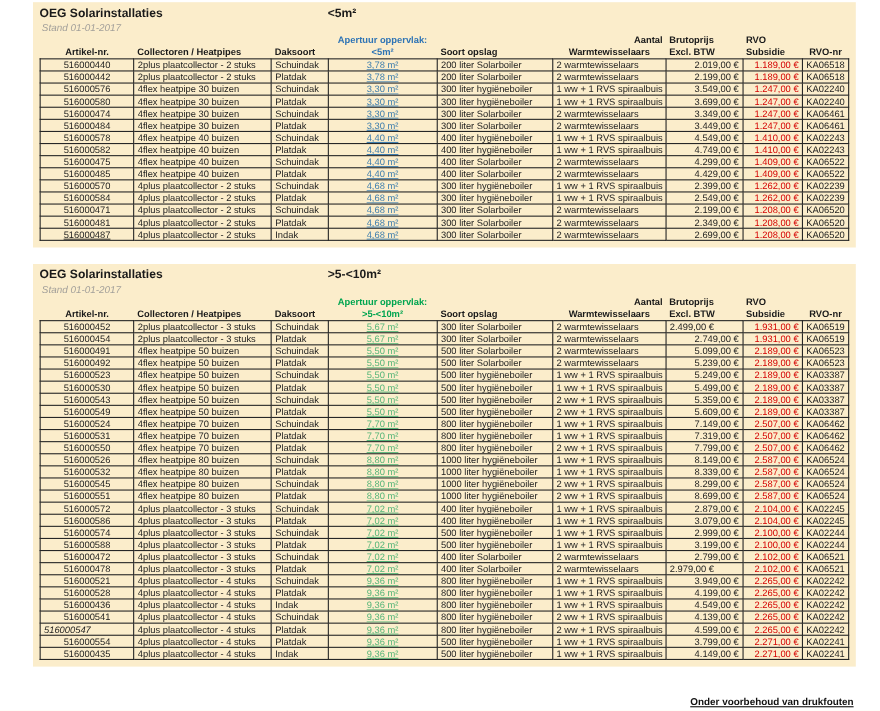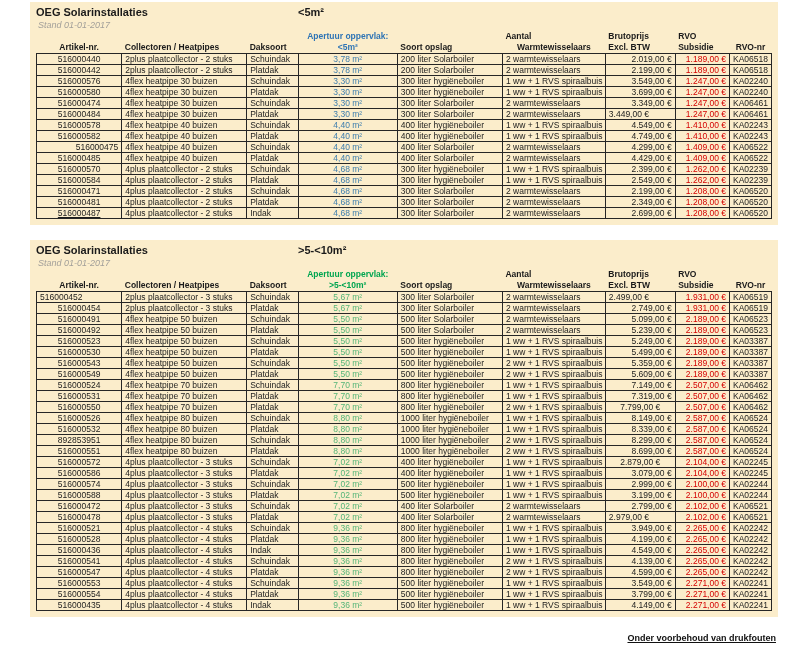--- a/index.html
+++ b/index.html
@@ -17,31 +17,31 @@
   .subtitle { font-size: 9px; font-style: italic; color: #a3a09a; height: 11px; padding-left: 2px; }
 
   table { width: 100%; border-collapse: collapse; table-layout: fixed; }
   col.c-artikel { width: 11.6%; } col.c-coll { width: 17%; } col.c-dak { width: 7%; }
   col.c-apert { width: 13.5%; } col.c-opslag { width: 14.3%; } col.c-ww { width: 14%; }
   col.c-prijs { width: 9.5%; } col.c-subs { width: 7.4%; } col.c-rvonr { width: 5.7%; }
 
   thead td, thead th { border: none; font-size: 8.5px; font-weight: 700; color: #1a1a1a;
     line-height: 11px; height: 11px; padding: 0 3px; white-space: nowrap; overflow: visible; }
   .over-apertuur { color: var(--accent-label); text-align: center; }
-  .over-center { text-align: left; }
+  .over-center { text-align: right; }
   .over-left { text-align: left; }
   th.h-center { text-align: center; }
   th.h-left { text-align: left; }
   th.h-apert { text-align: center; color: var(--accent-label); }
 
   tbody td { border: 1px solid #262626; background: #fbedcb; font-size: 8.5px;
     line-height: 10px; height: 11px; padding: 0 3px; color: #1c1c1c;
     white-space: nowrap; overflow: hidden; }
   tbody tr { }
-  td.apertuur { color: var(--accent-value); }
+  td.apertuur { color: var(--accent-value); text-decoration: underline; }
   td.subsidy { color: #d40000; }
 
   .footer-note { position: absolute; right: 24px; bottom: 3px; font-size: 9px; font-weight: 700;
     color: #111111; text-decoration: underline; }
 </style>
 </head>
 <body>
 
 <div class="page">
 
@@ -143,21 +143,21 @@
             <td class="subsidy" style="text-align: right;">1.247,00 €</td>
             <td style="text-align: center;">KA06461</td>
           </tr>
           <tr>
             <td style="text-align: center;">516000484</td>
             <td style="text-align: left;">4flex heatpipe 30 buizen</td>
             <td style="text-align: left;">Platdak</td>
             <td class="apertuur" style="text-align: center;">3,30 m²</td>
             <td style="text-align: left;">300 liter Solarboiler</td>
             <td style="text-align: left;">2 warmtewisselaars</td>
-            <td style="text-align: left;">3.449,00 €</td>
+            <td style="text-align: right;">3.449,00 €</td>
             <td class="subsidy" style="text-align: right;">1.247,00 €</td>
             <td style="text-align: center;">KA06461</td>
           </tr>
           <tr>
             <td style="text-align: center;">516000578</td>
             <td style="text-align: left;">4flex heatpipe 40 buizen</td>
             <td style="text-align: left;">Schuindak</td>
             <td class="apertuur" style="text-align: center;">4,40 m²</td>
             <td style="text-align: left;">400 liter hygiëneboiler</td>
             <td style="text-align: left;">1 ww + 1 RVS spiraalbuis</td>
@@ -170,21 +170,21 @@
             <td style="text-align: left;">4flex heatpipe 40 buizen</td>
             <td style="text-align: left;">Platdak</td>
             <td class="apertuur" style="text-align: center;">4,40 m²</td>
             <td style="text-align: left;">400 liter hygiëneboiler</td>
             <td style="text-align: left;">1 ww + 1 RVS spiraalbuis</td>
             <td style="text-align: right;">4.749,00 €</td>
             <td class="subsidy" style="text-align: right;">1.410,00 €</td>
             <td style="text-align: center;">KA02243</td>
           </tr>
           <tr>
-            <td style="text-align: right;">516000475</td>
+            <td style="text-align: center;">516000475</td>
             <td style="text-align: left;">4flex heatpipe 40 buizen</td>
             <td style="text-align: left;">Schuindak</td>
             <td class="apertuur" style="text-align: center;">4,40 m²</td>
             <td style="text-align: left;">400 liter Solarboiler</td>
             <td style="text-align: left;">2 warmtewisselaars</td>
             <td style="text-align: right;">4.299,00 €</td>
             <td class="subsidy" style="text-align: right;">1.409,00 €</td>
             <td style="text-align: center;">KA06522</td>
           </tr>
           <tr>
@@ -294,21 +294,21 @@
           <th class="h-apert">&gt;5-&lt;10m²</th>
           <th class="h-left">Soort opslag</th>
           <th class="h-center">Warmtewisselaars</th>
           <th class="h-left">Excl. BTW</th>
           <th class="h-left">Subsidie</th>
           <th class="h-center">RVO-nr</th>
         </tr>
       </thead>
       <tbody>
           <tr>
-            <td style="">516000452</td>
+            <td style="text-align: center;">516000452</td>
             <td style="text-align: left;">2plus plaatcollector - 3 stuks</td>
             <td style="text-align: left;">Schuindak</td>
             <td class="apertuur" style="text-align: center;">5,67 m²</td>
             <td style="text-align: left;">300 liter Solarboiler</td>
             <td style="text-align: left;">2 warmtewisselaars</td>
             <td style="text-align: left;">2.499,00 €</td>
             <td class="subsidy" style="text-align: right;">1.931,00 €</td>
             <td style="text-align: center;">KA06519</td>
           </tr>
           <tr>
@@ -410,21 +410,21 @@
             <td class="subsidy" style="text-align: right;">2.507,00 €</td>
             <td style="text-align: center;">KA06462</td>
           </tr>
           <tr>
             <td style="text-align: center;">516000550</td>
             <td style="text-align: left;">4flex heatpipe 70 buizen</td>
             <td style="text-align: left;">Platdak</td>
             <td class="apertuur" style="text-align: center;">7,70 m²</td>
             <td style="text-align: left;">800 liter hygiëneboiler</td>
             <td style="text-align: left;">2 ww + 1 RVS spiraalbuis</td>
-            <td style="text-align: center;">7.799,00 €</td>
+            <td style="text-align: right;">7.799,00 €</td>
             <td class="subsidy" style="text-align: right;">2.507,00 €</td>
             <td style="text-align: center;">KA06462</td>
           </tr>
           <tr>
             <td style="text-align: center;">516000526</td>
             <td style="text-align: left;">4flex heatpipe 80 buizen</td>
             <td style="text-align: left;">Schuindak</td>
             <td class="apertuur" style="text-align: center;">8,80 m²</td>
             <td style="text-align: left;">1000 liter hygiëneboiler</td>
             <td style="text-align: left;">1 ww + 1 RVS spiraalbuis</td>
@@ -437,21 +437,21 @@
             <td style="text-align: left;">4flex heatpipe 80 buizen</td>
             <td style="text-align: left;">Platdak</td>
             <td class="apertuur" style="text-align: center;">8,80 m²</td>
             <td style="text-align: left;">1000 liter hygiëneboiler</td>
             <td style="text-align: left;">1 ww + 1 RVS spiraalbuis</td>
             <td style="text-align: right;">8.339,00 €</td>
             <td class="subsidy" style="text-align: right;">2.587,00 €</td>
             <td style="text-align: center;">KA06524</td>
           </tr>
           <tr>
-            <td style="text-align: center;">892853951</td>
+            <td style="text-align: center;">516000545</td>
             <td style="text-align: left;">4flex heatpipe 80 buizen</td>
             <td style="text-align: left;">Schuindak</td>
             <td class="apertuur" style="text-align: center;">8,80 m²</td>
             <td style="text-align: left;">1000 liter hygiëneboiler</td>
             <td style="text-align: left;">2 ww + 1 RVS spiraalbuis</td>
             <td style="text-align: right;">8.299,00 €</td>
             <td class="subsidy" style="text-align: right;">2.587,00 €</td>
             <td style="text-align: center;">KA06524</td>
           </tr>
           <tr>
@@ -465,21 +465,21 @@
             <td class="subsidy" style="text-align: right;">2.587,00 €</td>
             <td style="text-align: center;">KA06524</td>
           </tr>
           <tr>
             <td style="text-align: center;">516000572</td>
             <td style="text-align: left;">4plus plaatcollector - 3 stuks</td>
             <td style="text-align: left;">Schuindak</td>
             <td class="apertuur" style="text-align: center;">7,02 m²</td>
             <td style="text-align: left;">400 liter hygiëneboiler</td>
             <td style="text-align: left;">1 ww + 1 RVS spiraalbuis</td>
-            <td style="text-align: center;">2.879,00 €</td>
+            <td style="text-align: right;">2.879,00 €</td>
             <td class="subsidy" style="text-align: right;">2.104,00 €</td>
             <td style="text-align: center;">KA02245</td>
           </tr>
           <tr>
             <td style="text-align: center;">516000586</td>
             <td style="text-align: left;">4plus plaatcollector - 3 stuks</td>
             <td style="text-align: left;">Platdak</td>
             <td class="apertuur" style="text-align: center;">7,02 m²</td>
             <td style="text-align: left;">400 liter hygiëneboiler</td>
             <td style="text-align: left;">1 ww + 1 RVS spiraalbuis</td>
@@ -569,42 +569,31 @@
             <td style="text-align: left;">4plus plaatcollector - 4 stuks</td>
             <td style="text-align: left;">Schuindak</td>
             <td class="apertuur" style="text-align: center;">9,36 m²</td>
             <td style="text-align: left;">800 liter hygiëneboiler</td>
             <td style="text-align: left;">2 ww + 1 RVS spiraalbuis</td>
             <td style="text-align: right;">4.139,00 €</td>
             <td class="subsidy" style="text-align: right;">2.265,00 €</td>
             <td style="text-align: center;">KA02242</td>
           </tr>
           <tr>
-            <td style="text-align: center;">516000547</td>
+            <td style=" font-style: italic;">516000547</td>
             <td style="text-align: left;">4plus plaatcollector - 4 stuks</td>
             <td style="text-align: left;">Platdak</td>
             <td class="apertuur" style="text-align: center;">9,36 m²</td>
             <td style="text-align: left;">800 liter hygiëneboiler</td>
             <td style="text-align: left;">2 ww + 1 RVS spiraalbuis</td>
             <td style="text-align: right;">4.599,00 €</td>
             <td class="subsidy" style="text-align: right;">2.265,00 €</td>
             <td style="text-align: center;">KA02242</td>
           </tr>
           <tr>
-            <td style="text-align: center;">516000553</td>
-            <td style="text-align: left;">4plus plaatcollector - 4 stuks</td>
-            <td style="text-align: left;">Schuindak</td>
-            <td class="apertuur" style="text-align: center;">9,36 m²</td>
-            <td style="text-align: left;">500 liter hygiëneboiler</td>
-            <td style="text-align: left;">1 ww + 1 RVS spiraalbuis</td>
-            <td style="text-align: right;">3.549,00 €</td>
-            <td class="subsidy" style="text-align: right;">2.271,00 €</td>
-            <td style="text-align: center;">KA02241</td>
-          </tr>
-          <tr>
             <td style="text-align: center;">516000554</td>
             <td style="text-align: left;">4plus plaatcollector - 4 stuks</td>
             <td style="text-align: left;">Platdak</td>
             <td class="apertuur" style="text-align: center;">9,36 m²</td>
             <td style="text-align: left;">500 liter hygiëneboiler</td>
             <td style="text-align: left;">1 ww + 1 RVS spiraalbuis</td>
             <td style="text-align: right;">3.799,00 €</td>
             <td class="subsidy" style="text-align: right;">2.271,00 €</td>
             <td style="text-align: center;">KA02241</td>
           </tr>

